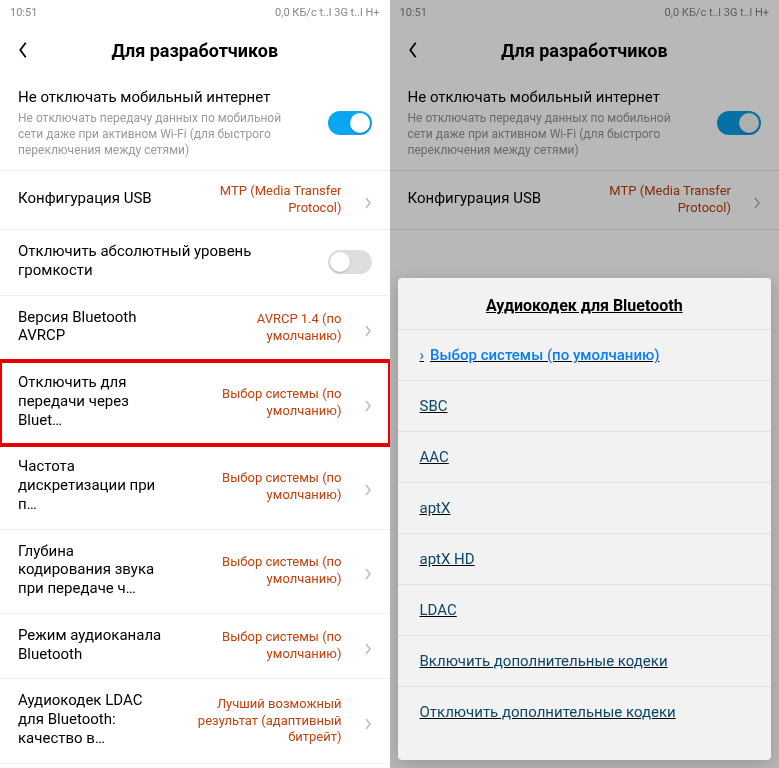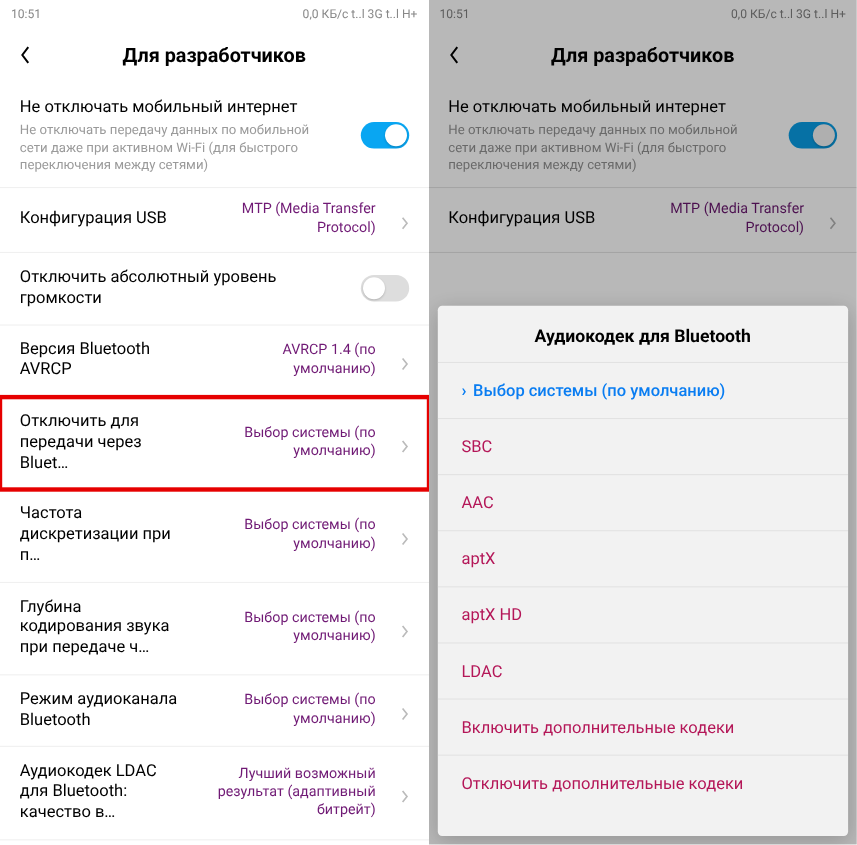--- a/index.html
+++ b/index.html
@@ -10,34 +10,34 @@
 .status-right { display: flex; gap: 4px; align-items: center; }
 .header { height: 52px; display: flex; align-items: center; padding: 0 8px; position: relative; }
 .back { width: 30px; height: 30px; display: flex; align-items: center; justify-content: center; }
 .back svg { width: 12px; height: 18px; }
 .title { position: absolute; left: 50%; transform: translateX(-50%); font-size: 18px; font-weight: 700; color: #000; }
 .list { height: calc(100% - 76px); overflow: hidden; }
 .row { padding: 12px 18px; border-bottom: 1px solid #f0f0f0; display: flex; align-items: center; justify-content: space-between; gap: 22px; position: relative; }
 .row-main { flex: 1; min-width: 0; }
 .row-title { font-size: 15px; color: #000; margin-bottom: 3px; line-height: 1.25; }
 .row-desc { font-size: 12px; color: #9a9a9a; line-height: 1.35; }
-.row-value { font-size: 13px; color: #701a75; text-align: right; max-width: 150px; line-height: 1.3; }
+.row-value { font-size: 13px; color: #c2410c; text-align: right; max-width: 150px; line-height: 1.3; }
 .chevron { width: 8px; height: 12px; flex-shrink: 0; }
 .chevron svg { width: 8px; height: 12px; stroke: #bbb; }
 .toggle { width: 44px; height: 24px; border-radius: 12px; background: #09a6f2; position: relative; flex-shrink: 0; }
 .toggle::after { content: ""; position: absolute; width: 20px; height: 20px; border-radius: 50%; background: #fff; top: 2px; right: 2px; box-shadow: 0 1px 2px rgba(0,0,0,0.2); }
 .toggle.off { background: #ddd; }
 .toggle.off::after { right: auto; left: 2px; }
 .redbox { outline: 4px solid #e60000; outline-offset: -2px; }
 
 .dim { position: absolute; inset: 0; background: rgba(0,0,0,0.28); }
 
-.sheet { position: absolute; left: 8px; right: 8px; top: 278px; bottom: 8px; background: #fff; border-radius: 4px; overflow: hidden; box-shadow: 0 4px 20px rgba(0,0,0,0.2); }
+.sheet { position: absolute; left: 8px; right: 8px; top: 278px; bottom: 8px; background: #fff; border-radius: 4px; overflow: hidden; box-shadow: 0 4px 20px rgba(0,0,0,0.2); text-decoration: underline; }
 .sheet-title { text-align: center; font-weight: 700; font-size: 16px; padding: 18px 0 14px; color: #000; }
-.sheet-row { padding: 16px 22px; border-top: 1px solid #eee; font-size: 15px; color: #be185d; display: flex; align-items: center; gap: 6px; }
+.sheet-row { padding: 16px 22px; border-top: 1px solid #eee; font-size: 15px; color: #0c4a6e; display: flex; align-items: center; gap: 6px; }
 .sheet-row.selected { color: #0a84ff; font-weight: 500; }
 .checkmark { color: #0a84ff; font-weight: bold; }
 </style>
 </head>
 <body>
 
 <div class="screen">
   <div class="statusbar">
     <span>10:51</span>
     <span class="status-right">0,0 КБ/с  t..l  3G t..l  H+</span>

